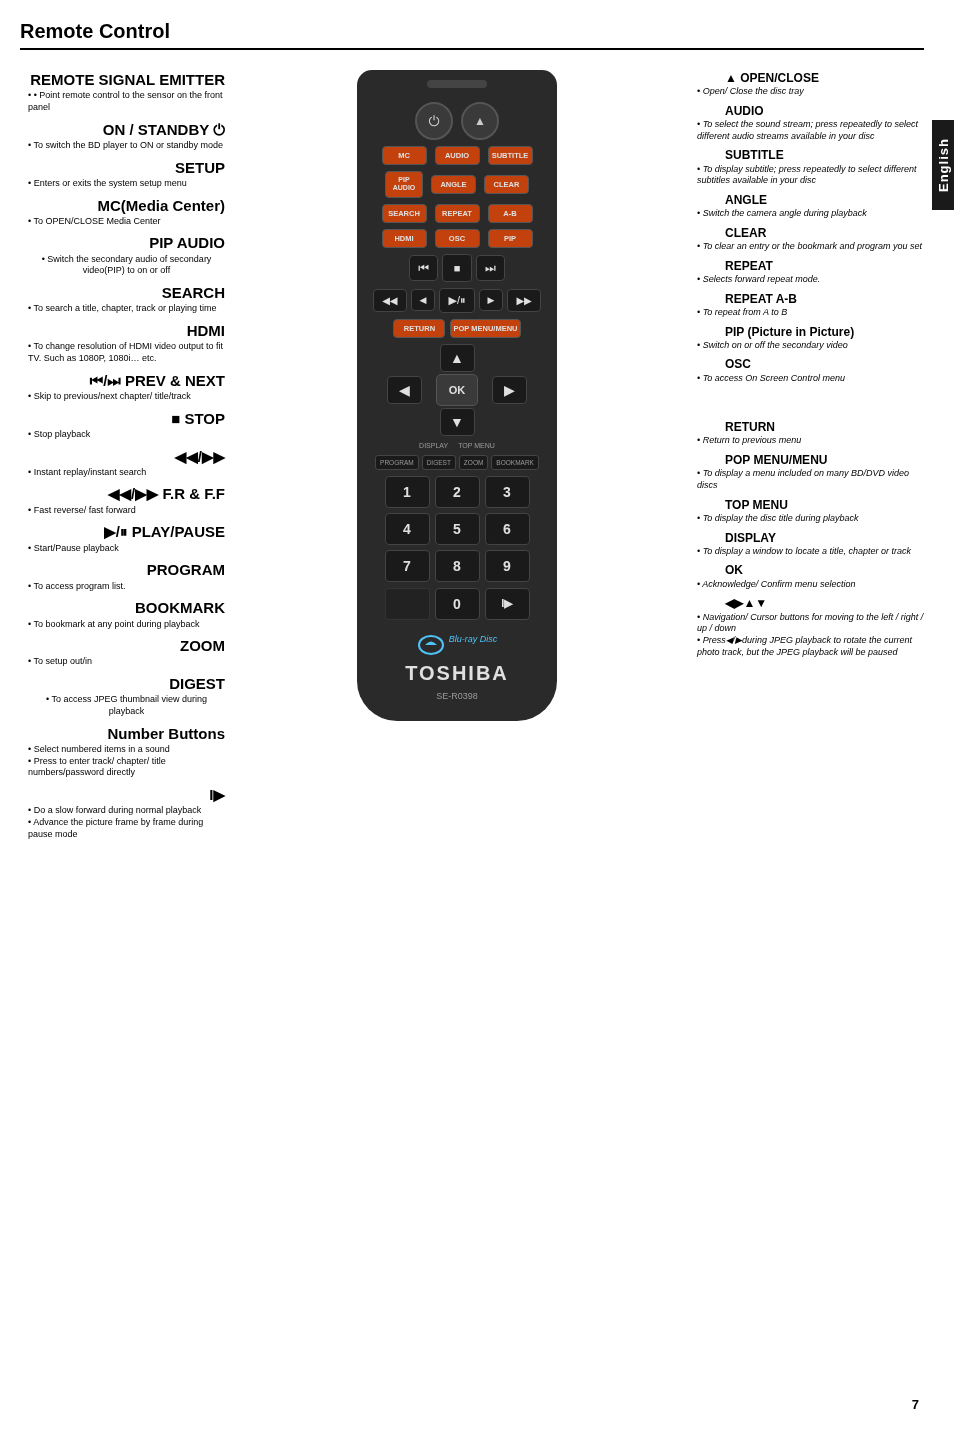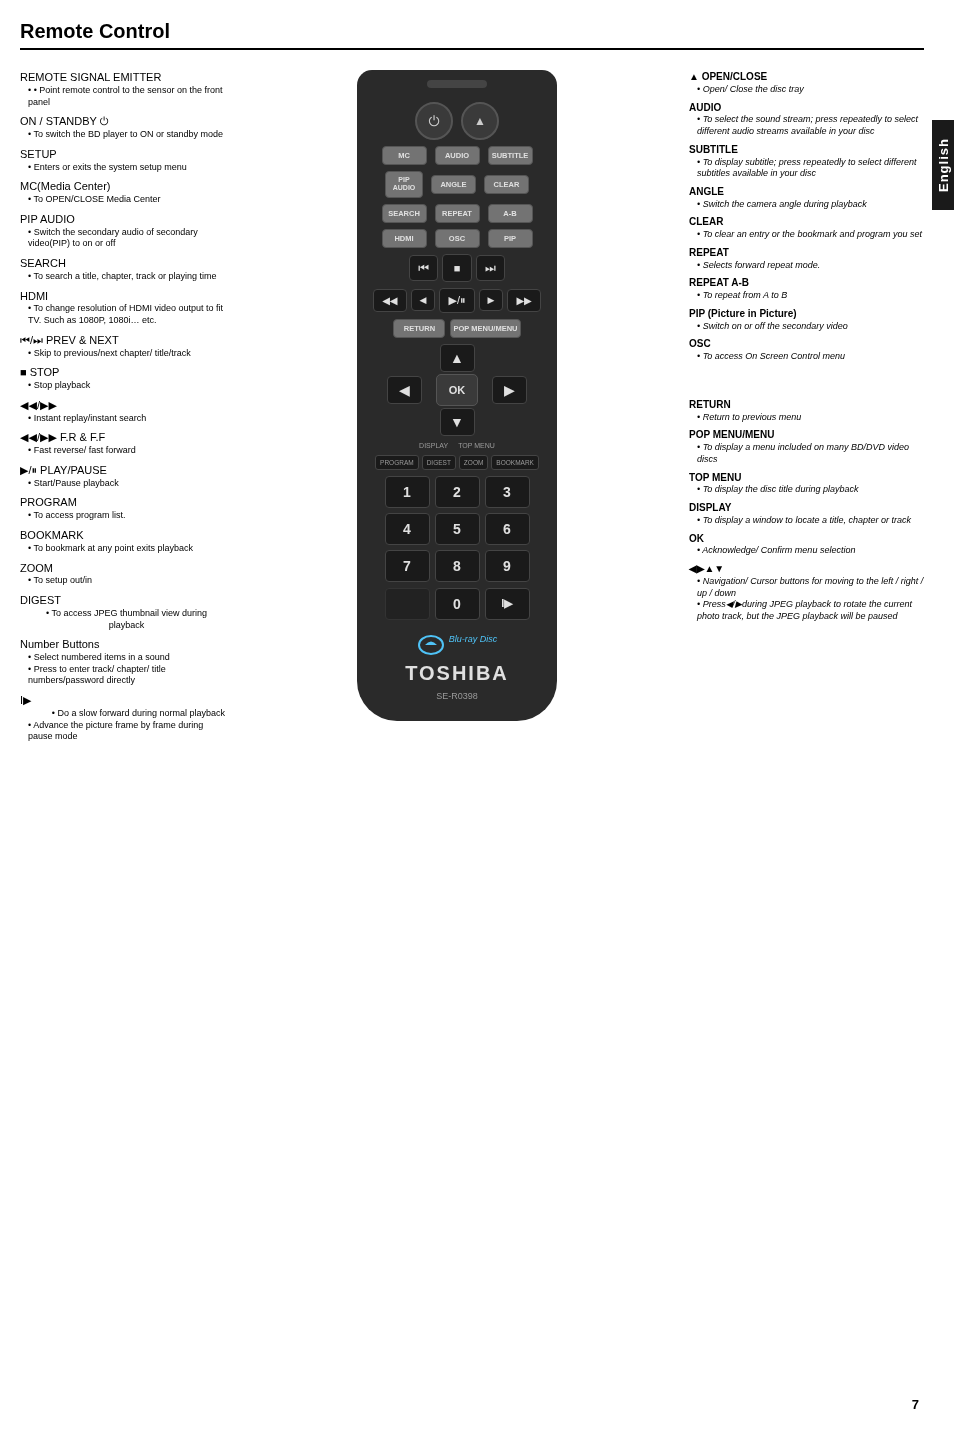--- a/index.html
+++ b/index.html
@@ -68,39 +68,40 @@
     }
 
     .remote-col {
       flex: 1;
       display: flex;
       justify-content: center;
     }
 
     
     .ann-title {
-      font-weight: normal;
-      font-size: 11px;
-      text-align: left;
+      font-weight: bold;
+      font-size: 15px;
+      text-align: right;
       display: block;
     }
     .ann-item {
       margin-bottom: 6px;
     }
     .ann-item p {
       font-size: 9px;
       line-height: 1.3;
     }
     .bullet { padding-left: 8px; }
     .bullet::before { content: "• "; }
 
     
     .r-label {
       font-weight: bold;
-      font-size: 10px;
+      font-size: 12px;
+      margin-left: 36px;
     }
     .r-item {
       margin-bottom: 5px;
     }
     .r-item p { font-size: 9px; line-height: 1.3; }
     .r-bullet { padding-left: 8px; font-size: 9px; line-height: 1.3; font-style: italic; }
     .r-bullet::before { content: "• "; }
 
     
     .remote {
@@ -162,21 +163,21 @@
       width: 38px;
       height: 38px;
       background: #3a3a3a;
       border: 2px solid #555;
       color: #ccc;
       font-size: 12px;
     }
 
     
     .btn-rect {
-      background: #737373;
+      background: #c2410c;
       border: 1px solid #555;
       color: #e0e0e0;
       font-size: 7.5px;
       font-weight: bold;
       padding: 4px 2px;
       border-radius: 4px;
       text-align: center;
       cursor: pointer;
       min-width: 45px;
     }
@@ -378,21 +379,21 @@
         <p style="padding-left:8px;">• Enters or exits the system setup menu</p>
       </div>
 
       <div class="ann-item">
         <span class="ann-title">MC(Media Center)</span>
         <p style="padding-left:8px;">• To OPEN/CLOSE Media Center</p>
       </div>
 
       <div class="ann-item">
         <span class="ann-title">PIP AUDIO</span>
-        <p style="padding-left:8px;">• Switch the secondary audio of secondary video(PIP) to on or off</p>
+        <p style="padding-left:8px;text-align:center;">• Switch the secondary audio of secondary video(PIP) to on or off</p>
       </div>
 
       <div class="ann-item">
         <span class="ann-title">SEARCH</span>
         <p style="padding-left:8px;">• To search a title, chapter, track or playing time</p>
       </div>
 
       <div class="ann-item">
         <span class="ann-title">HDMI</span>
         <p style="padding-left:8px;">• To change resolution of HDMI video output to fit TV. Such as 1080P, 1080i… etc.</p>
@@ -423,42 +424,42 @@
         <p style="padding-left:8px;">• Start/Pause playback</p>
       </div>
 
       <div class="ann-item">
         <span class="ann-title">PROGRAM</span>
         <p style="padding-left:8px;">• To access program list.</p>
       </div>
 
       <div class="ann-item">
         <span class="ann-title">BOOKMARK</span>
-        <p style="padding-left:8px;">• To bookmark at any point exits playback</p>
+        <p style="padding-left:8px;">• To bookmark at any point during playback</p>
       </div>
 
       <div class="ann-item">
         <span class="ann-title">ZOOM</span>
         <p style="padding-left:8px;">• To setup out/in</p>
       </div>
 
       <div class="ann-item">
         <span class="ann-title">DIGEST</span>
         <p style="padding-left:8px;text-align:center;">• To access JPEG thumbnail view during playback</p>
       </div>
 
       <div class="ann-item">
         <span class="ann-title">Number Buttons</span>
         <p style="padding-left:8px;">• Select numbered items in a sound</p>
         <p style="padding-left:8px;">• Press to enter track/ chapter/ title numbers/password directly</p>
       </div>
 
       <div class="ann-item">
         <span class="ann-title">I▶</span>
-        <p style="padding-left:8px;text-align:right;">• Do a slow forward during normal playback</p>
+        <p style="padding-left:8px;">• Do a slow forward during normal playback</p>
         <p style="padding-left:8px;">• Advance the picture frame by frame during pause mode</p>
       </div>
     </div>
 
     <div class="remote-col">
       <div class="remote">
 
         <div class="ir-emitter"></div>
 
         <div class="setup-label"></div>

